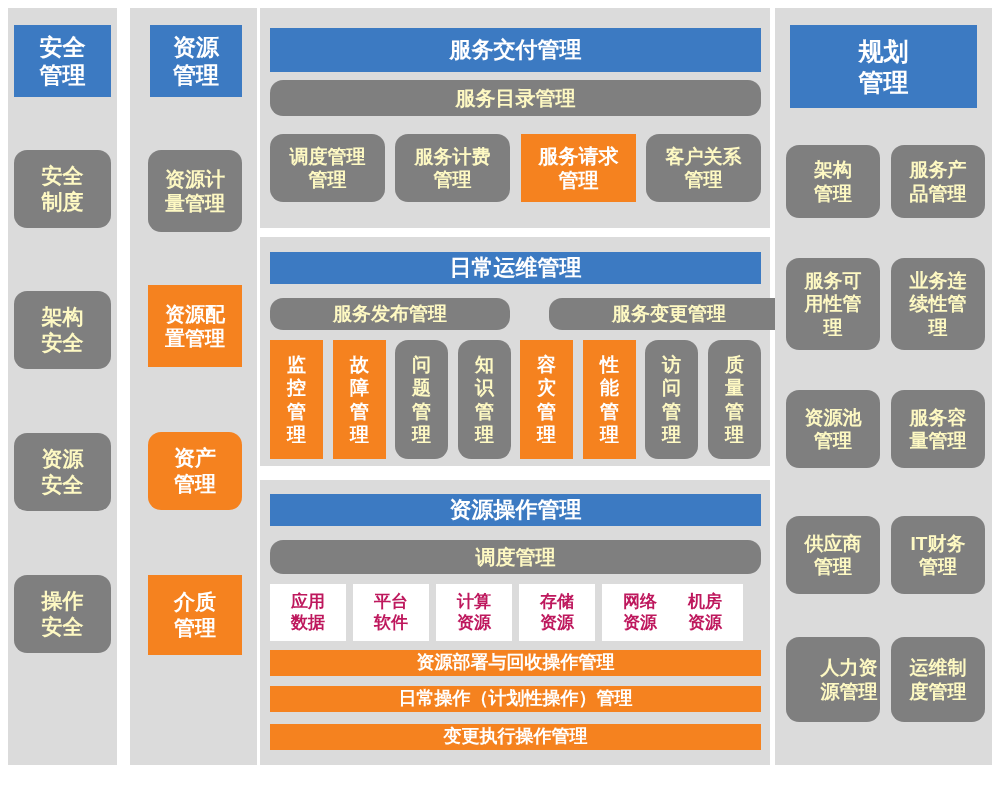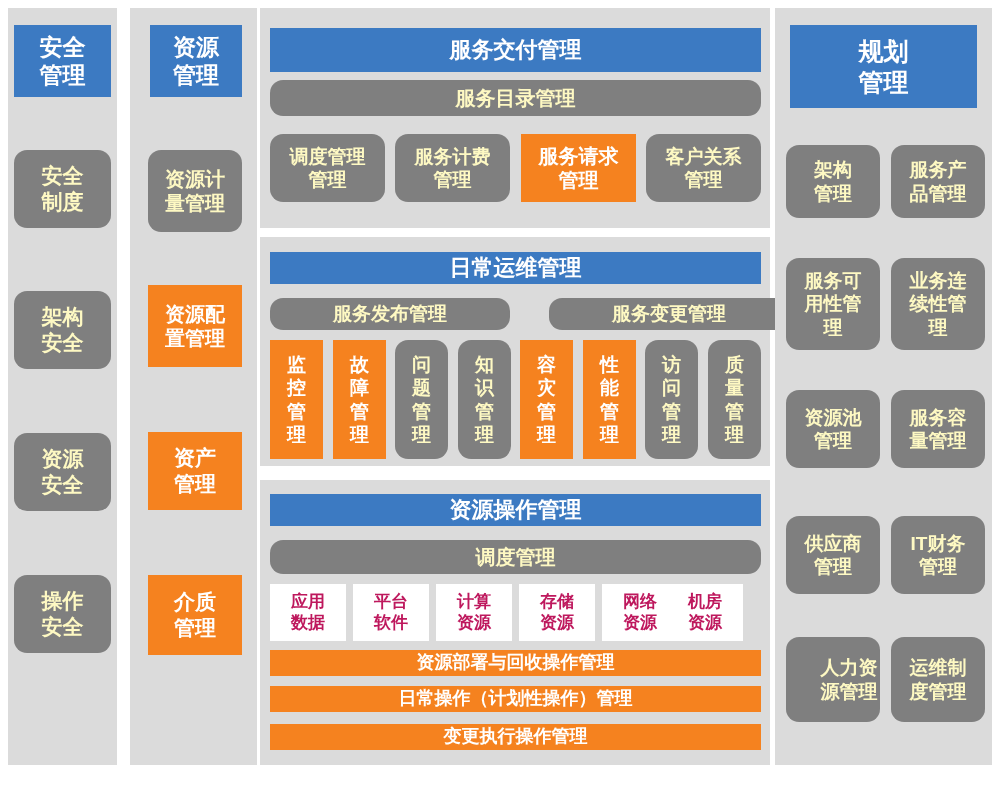--- a/index.html
+++ b/index.html
@@ -33,21 +33,21 @@
 安全</div>
   </div>
 
   <div class="panel" style="left:130px;top:8px;width:127px;height:757px;">
     <div class="box blue" style="left:20px;top:17px;width:92px;height:72px;font-size:23px;">资源
 管理</div>
     <div class="box gray" style="left:18px;top:142px;width:94px;height:82px;font-size:20px;">资源计
 量管理</div>
     <div class="box orange" style="left:18px;top:277px;width:94px;height:82px;font-size:20px;">资源配
 置管理</div>
-    <div class="box orange" style="left:18px;top:424px;width:94px;height:78px;font-size:21px;">资产
+    <div class="box orange" style="left:18px;top:424px;width:94px;height:78px;font-size:21px;border-radius:13px;">资产
 管理</div>
     <div class="box orange" style="left:18px;top:567px;width:94px;height:80px;font-size:21px;">介质
 管理</div>
   </div>
 
   <div class="panel" style="left:260px;top:8px;width:510px;height:220px;">
     <div class="box blue" style="left:10px;top:20px;width:491px;height:44px;font-size:22px;">服务交付管理</div>
     <div class="box gray" style="left:10px;top:72px;width:491px;height:36px;font-size:20px;">服务目录管理</div>
     <div class="box gray" style="left:10px;top:126px;width:115px;height:68px;font-size:19px;">调度管理
 管理</div>

